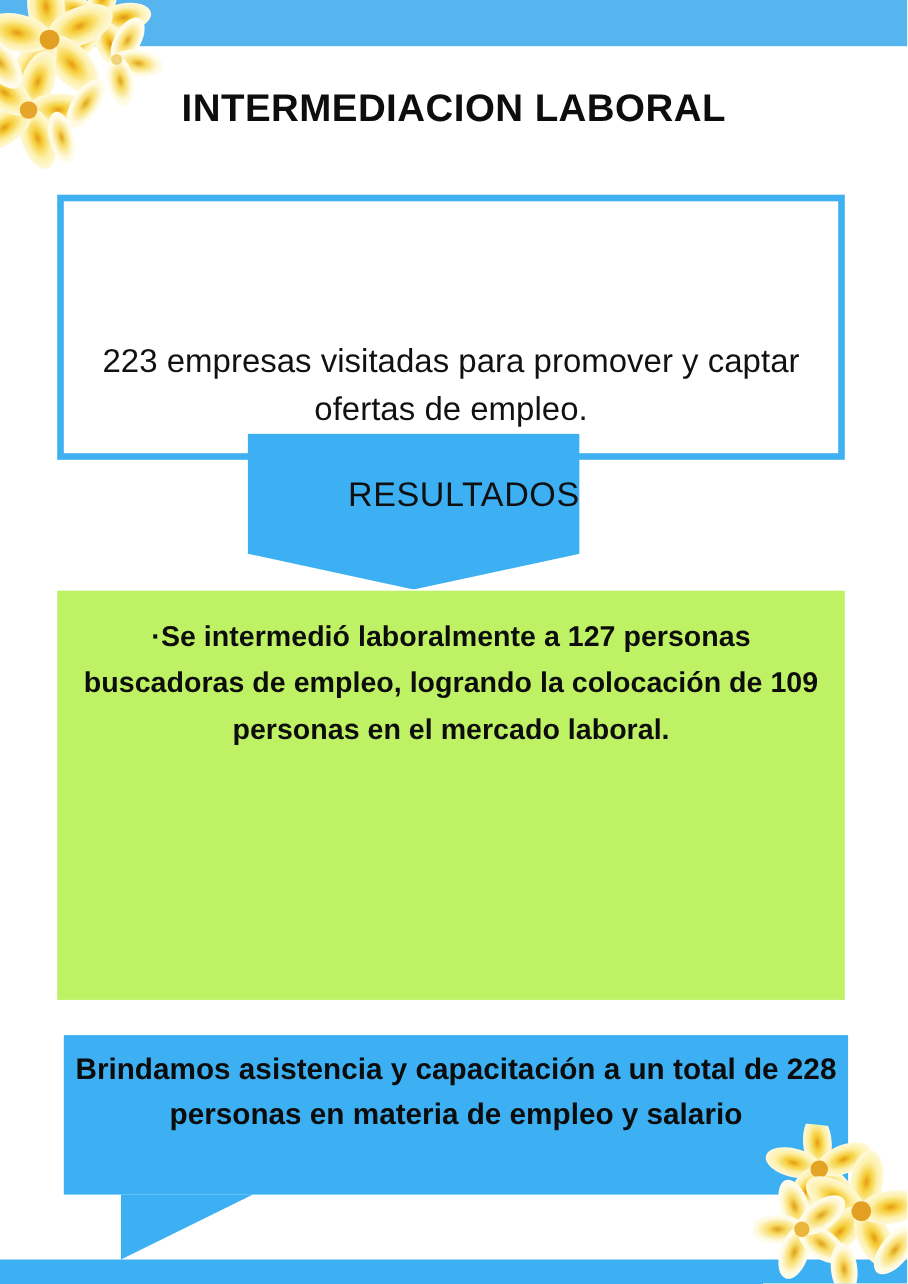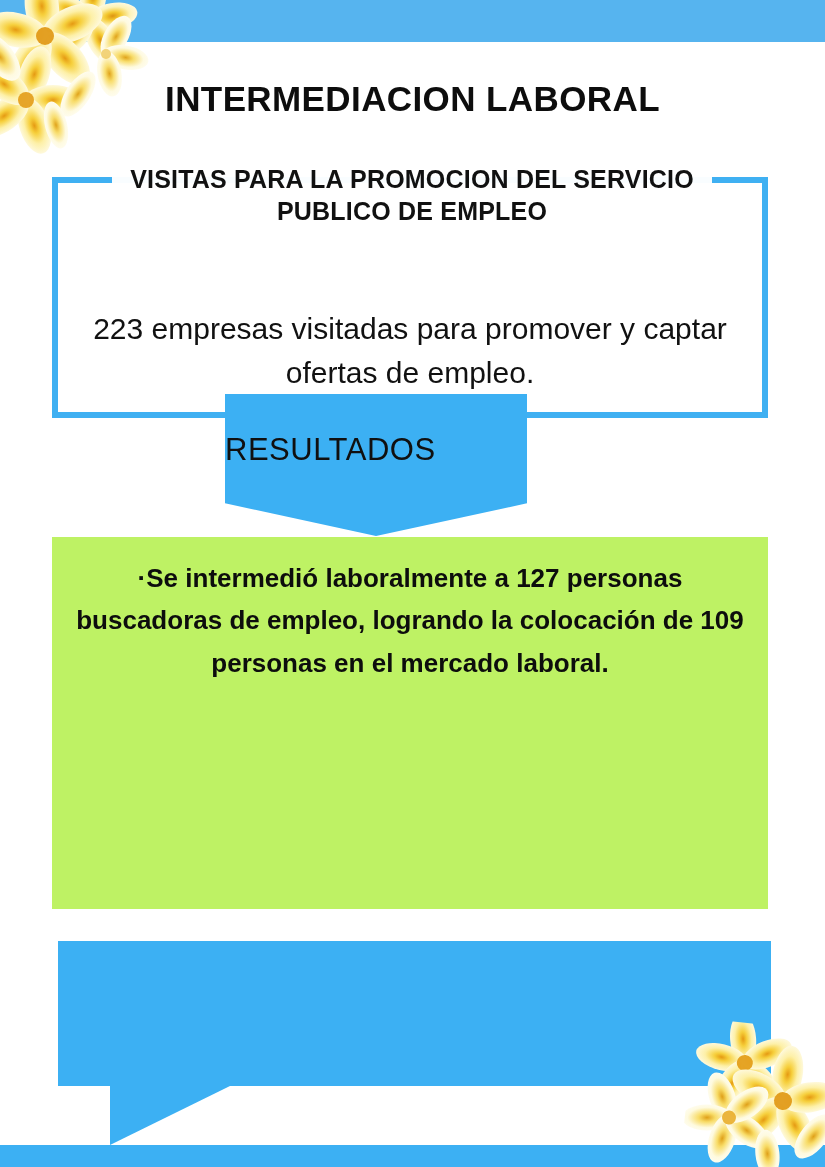--- a/index.html
+++ b/index.html
@@ -105,21 +105,21 @@
     background: #3cb0f3;
     z-index: 5;
     -webkit-clip-path: polygon(0 0, 100% 0, 100% 77%, 50% 100%, 0 77%);
     clip-path: polygon(0 0, 100% 0, 100% 77%, 50% 100%, 0 77%);
   }
   .ribbon-label {
     position: absolute;
     left: 225px;
     top: 432px;
     width: 302px;
-    text-align: left;
+    text-align: right;
     font-size: 31px;
     font-weight: 400;
     letter-spacing: 0.5px;
     color: #101010;
     z-index: 6;
   }
 
   
   .panels {
     position: absolute;
@@ -200,35 +200,35 @@
 <body>
 
 <div id="poster">
 
   <div class="strip-top"></div>
 
   <h1 class="title-main">INTERMEDIACION LABORAL</h1>
 
   <div class="main-box"></div>
 
-  <h2 class="title-sub">VISITAS PARA LA PROMOCION DEL SERVICIO PUBLICO DE EMPLEO</h2>
 
   <div class="main-box-text">223 empresas visitadas para promover y captar ofertas de empleo.</div>
 
   <div class="ribbon"></div>
   <div class="ribbon-label">RESULTADOS</div>
 
   <div class="panels">
     <div class="panel panel-left">
       <div class="panel-text">·Se intermedió laboralmente a 127 personas buscadoras de empleo, logrando la colocación de 109 personas en el mercado laboral.</div>
     </div>
   </div>
 
   <div class="bubble"></div>
   <div class="bubble-tail"></div>
+  <div class="bubble-text">Brindamos asistencia y capacitación a un total de 228 personas en materia de empleo y salario</div>
 
   <div class="strip-bottom"></div>
 
   <svg class="flowers flowers-tl" viewBox="0 0 175 180">
     <defs>
       <radialGradient id="pg1" cx="50%" cy="50%" r="62%">
         <stop offset="0%" stop-color="#e59a12"></stop>
         <stop offset="22%" stop-color="#f6cf3c"></stop>
         <stop offset="52%" stop-color="#fdf0a8"></stop>
         <stop offset="100%" stop-color="#ffffff"></stop>

